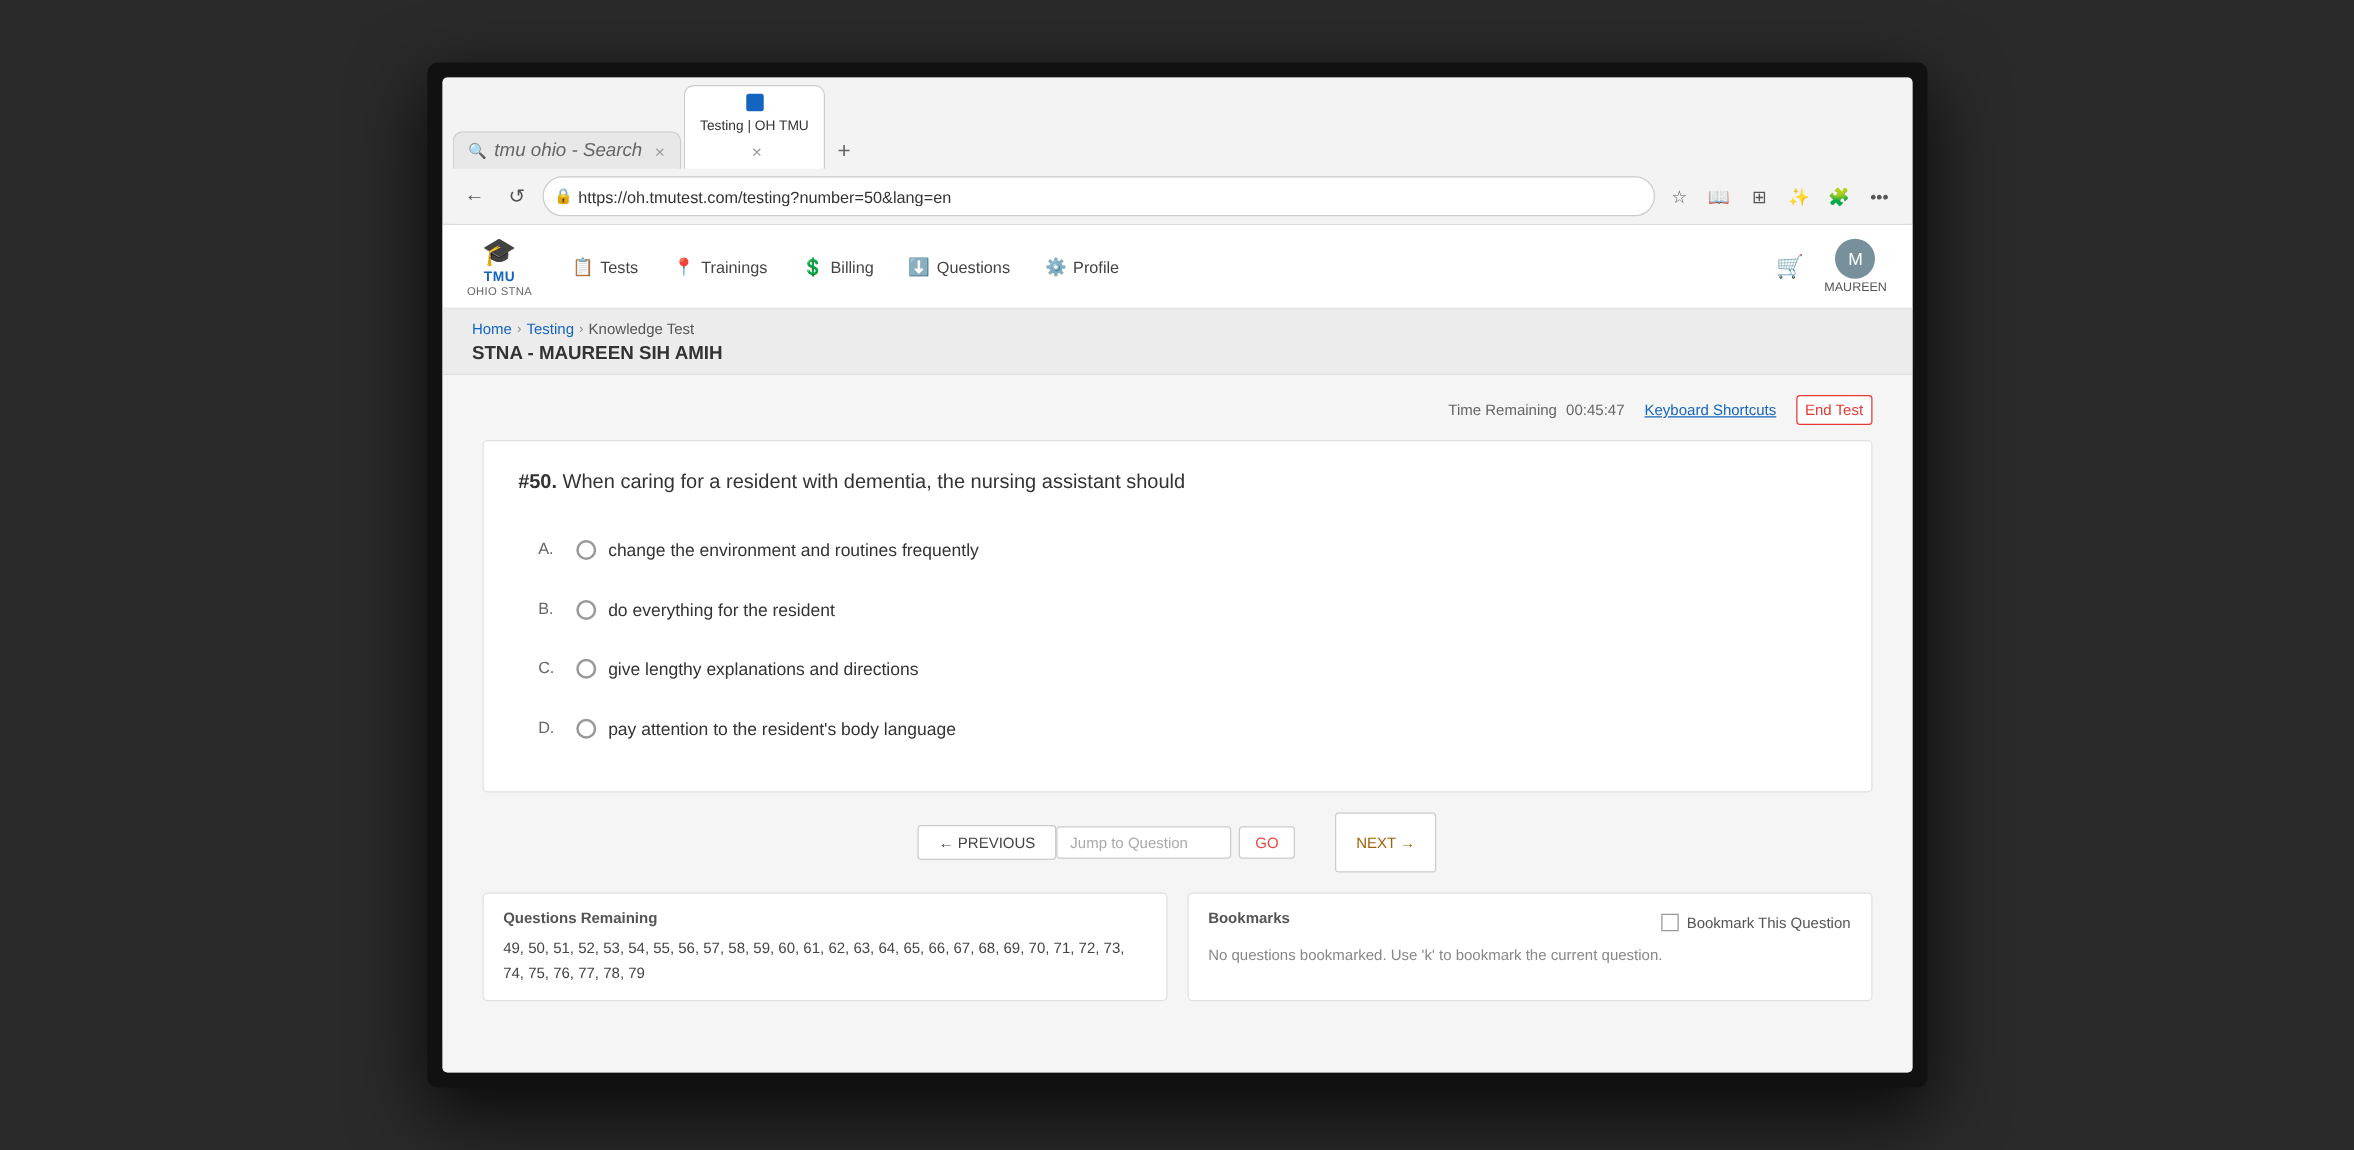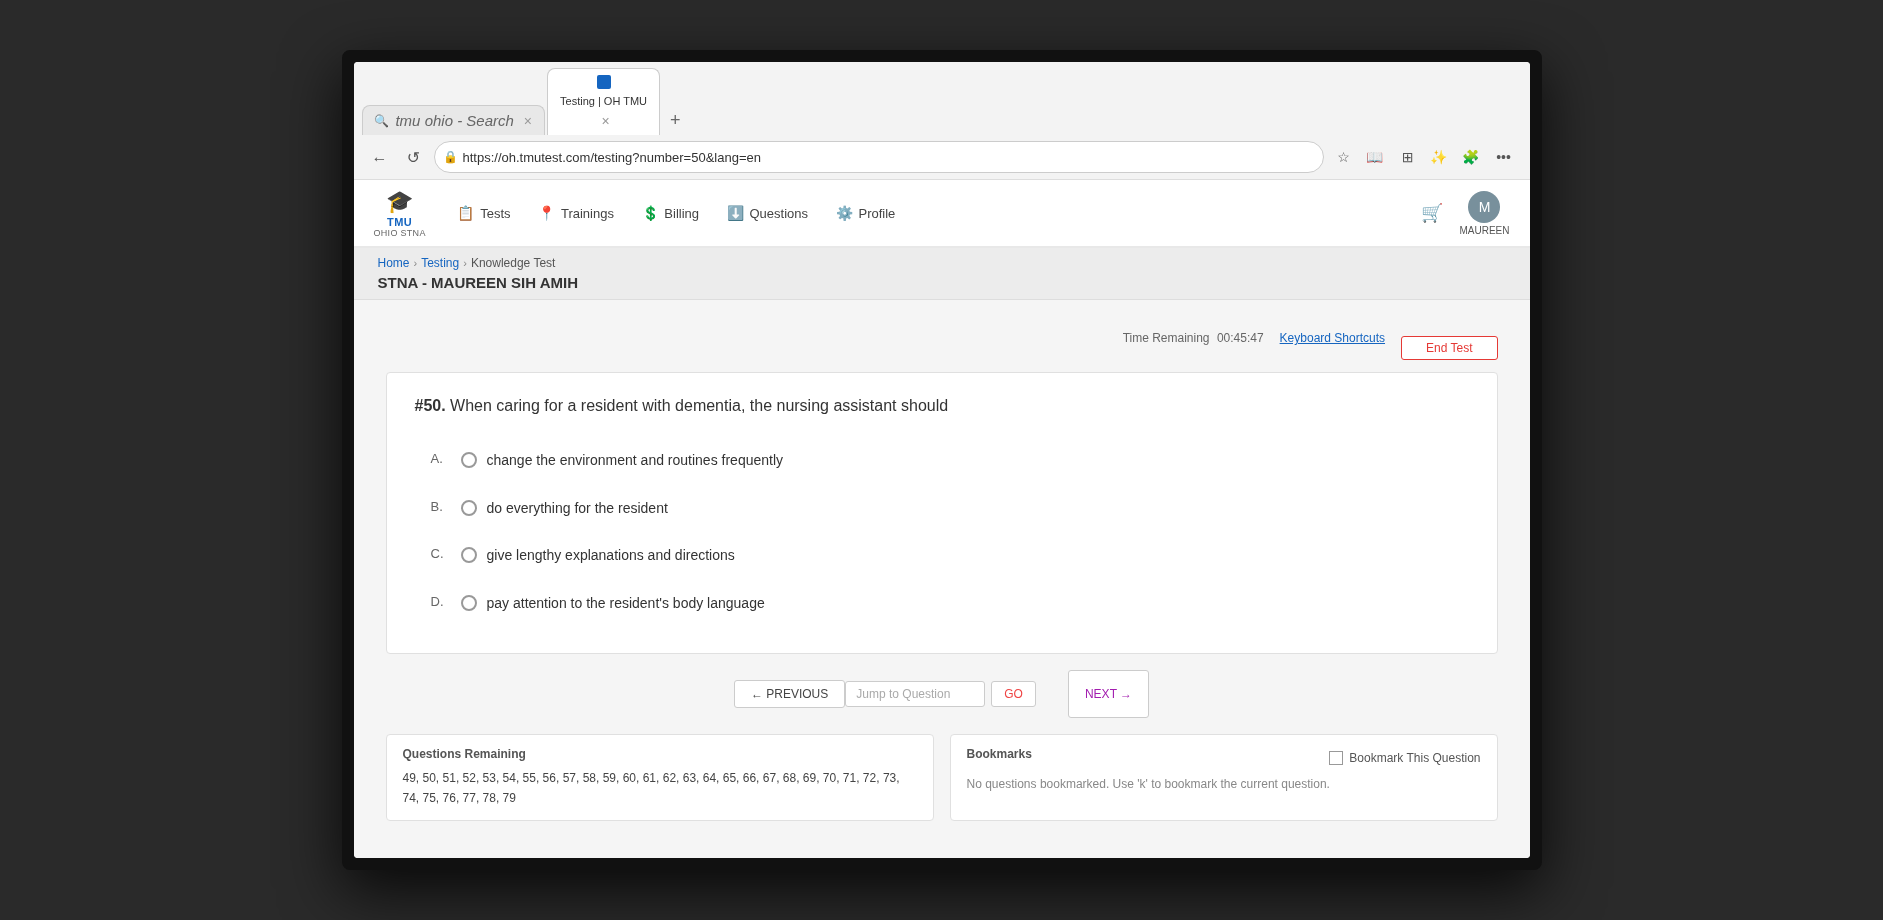--- a/index.html
+++ b/index.html
@@ -318,26 +318,25 @@
       font-size: 12px;
       color: #1565c0;
       cursor: pointer;
       text-decoration: underline;
     }
 
     .end-test-btn {
       background: #fff;
       border: 1.5px solid #e53935;
       color: #e53935;
-      padding: 4px 24px;
+      padding: 4px 6px;
       border-radius: 3px;
       font-size: 12px;
       cursor: pointer;
       font-weight: 500;
-      margin-top: 20px;
     }
 
     
     .question-container {
       background: #fff;
       border: 1px solid #e0e0e0;
       border-radius: 4px;
       padding: 24px 28px;
       margin-bottom: 16px;
     }
@@ -440,21 +439,21 @@
     .next-btn {
       background: #fff;
       border: 1px solid #ccc;
       padding: 16px 16px;
       border-radius: 3px;
       font-size: 12px;
       cursor: pointer;
       display: flex;
       align-items: center;
       gap: 4px;
-      color: #a21caf;
+      color: #a16207;
       margin-left: 32px;
     }
 
     
     .bottom-section {
       display: grid;
       grid-template-columns: 1fr 1fr;
       gap: 16px;
       margin-top: 16px;
     }

